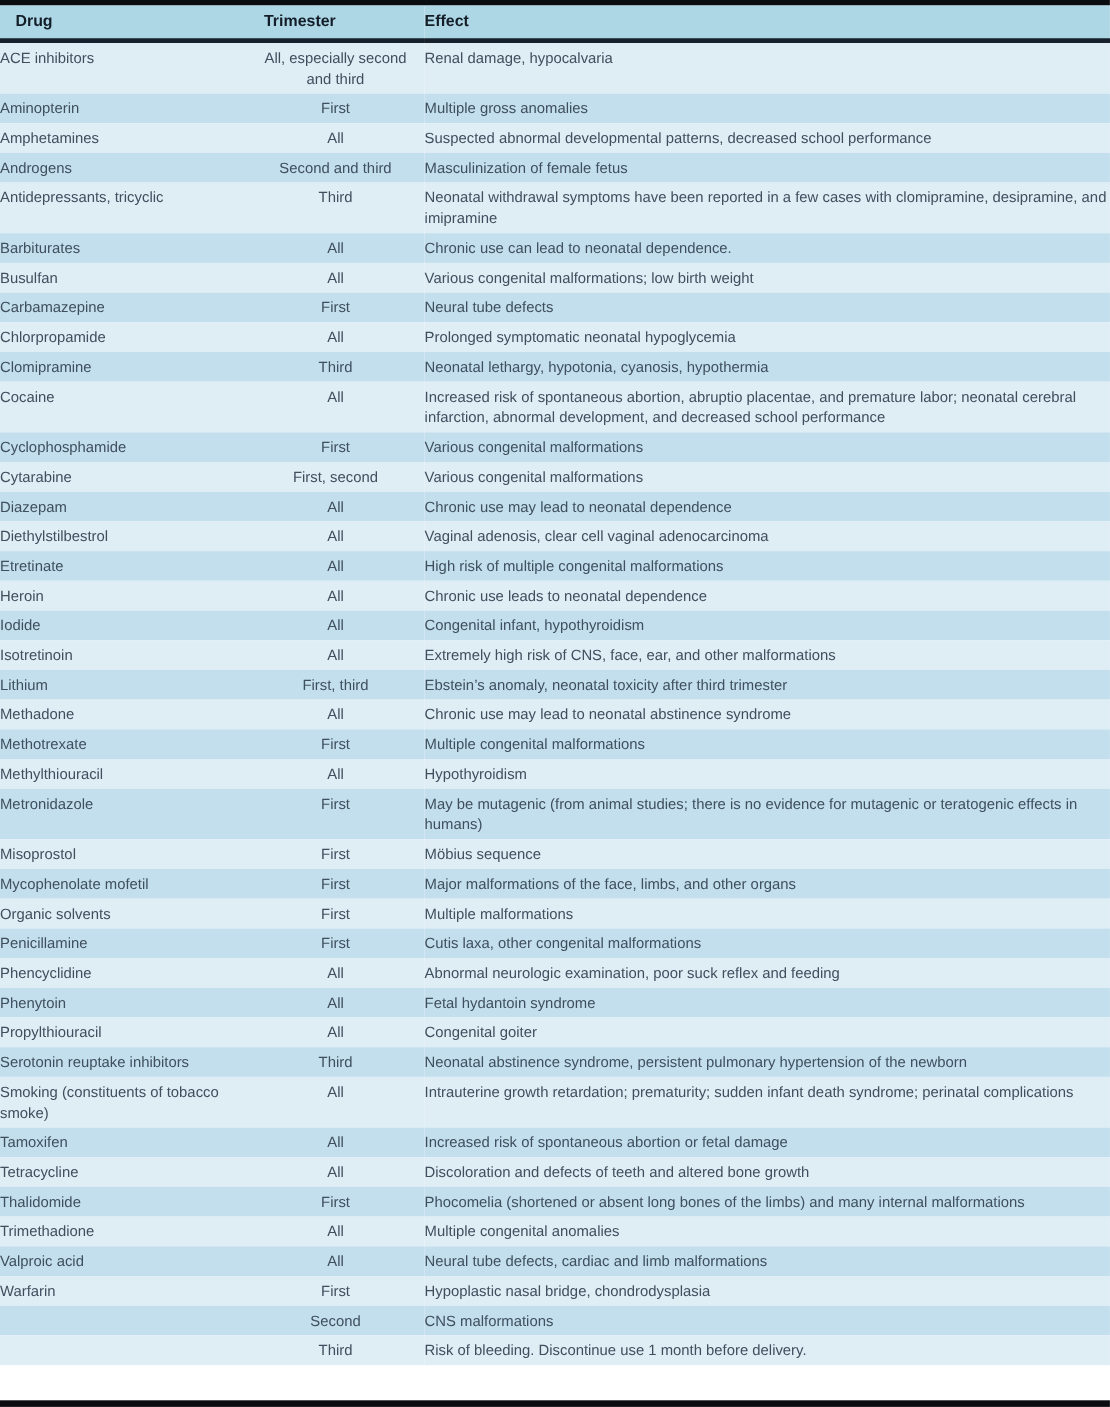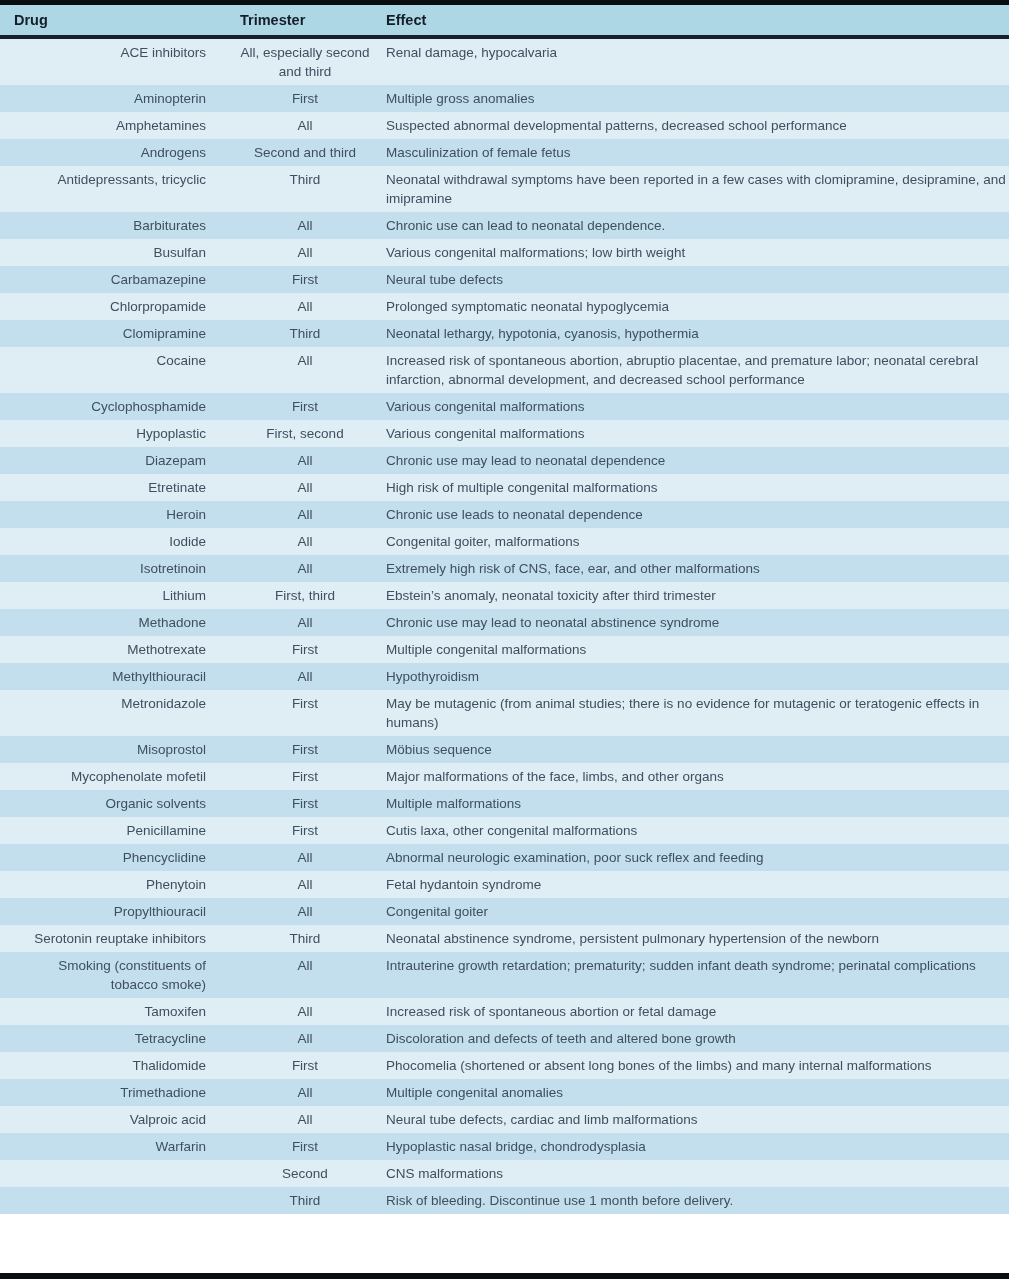--- a/index.html
+++ b/index.html
@@ -46,21 +46,21 @@
   }
   thead th.first { padding-left: 14px; }
 
   tbody td {
     color: var(--body-text);
     font-size: 13.5px;
     line-height: 19px;
     vertical-align: top;
     padding: 4px 0 4px 0;
   }
-  tbody td.drug-cell      { padding-left: 14px; padding-right: 34px; text-align: right; }
+  tbody td.drug-cell      { padding-left: 0; padding-right: 34px; }
   tbody td.trimester-cell { padding-right: 16px; text-align: center; }
   tbody td.effect-cell    { }
 
   tbody tr:nth-child(odd)  { background: var(--row-light); }
   tbody tr:nth-child(even) { background: var(--row-dark); }
 </style>
 </head>
 <body>
 
 <div class="page">
@@ -132,43 +132,48 @@
           <td class="drug-cell">Cocaine</td>
           <td class="trimester-cell">All</td>
           <td class="effect-cell">Increased risk of spontaneous abortion, abruptio placentae, and premature labor; neonatal cerebral infarction, abnormal development, and decreased school performance</td>
         </tr>
         <tr>
           <td class="drug-cell">Cyclophosphamide</td>
           <td class="trimester-cell">First</td>
           <td class="effect-cell">Various congenital malformations</td>
         </tr>
         <tr>
-          <td class="drug-cell">Hypoplastic</td>
+          <td class="drug-cell">Cytarabine</td>
           <td class="trimester-cell">First, second</td>
           <td class="effect-cell">Various congenital malformations</td>
         </tr>
         <tr>
           <td class="drug-cell">Diazepam</td>
           <td class="trimester-cell">All</td>
           <td class="effect-cell">Chronic use may lead to neonatal dependence</td>
         </tr>
         <tr>
+          <td class="drug-cell">Diethylstilbestrol</td>
+          <td class="trimester-cell">All</td>
+          <td class="effect-cell">Vaginal adenosis, clear cell vaginal adenocarcinoma</td>
+        </tr>
+        <tr>
           <td class="drug-cell">Etretinate</td>
           <td class="trimester-cell">All</td>
           <td class="effect-cell">High risk of multiple congenital malformations</td>
         </tr>
         <tr>
           <td class="drug-cell">Heroin</td>
           <td class="trimester-cell">All</td>
           <td class="effect-cell">Chronic use leads to neonatal dependence</td>
         </tr>
         <tr>
           <td class="drug-cell">Iodide</td>
           <td class="trimester-cell">All</td>
-          <td class="effect-cell">Congenital goiter, malformations</td>
+          <td class="effect-cell">Congenital infant, hypothyroidism</td>
         </tr>
         <tr>
           <td class="drug-cell">Isotretinoin</td>
           <td class="trimester-cell">All</td>
           <td class="effect-cell">Extremely high risk of CNS, face, ear, and other malformations</td>
         </tr>
         <tr>
           <td class="drug-cell">Lithium</td>
           <td class="trimester-cell">First, third</td>
           <td class="effect-cell">Ebstein’s anomaly, neonatal toxicity after third trimester</td>

